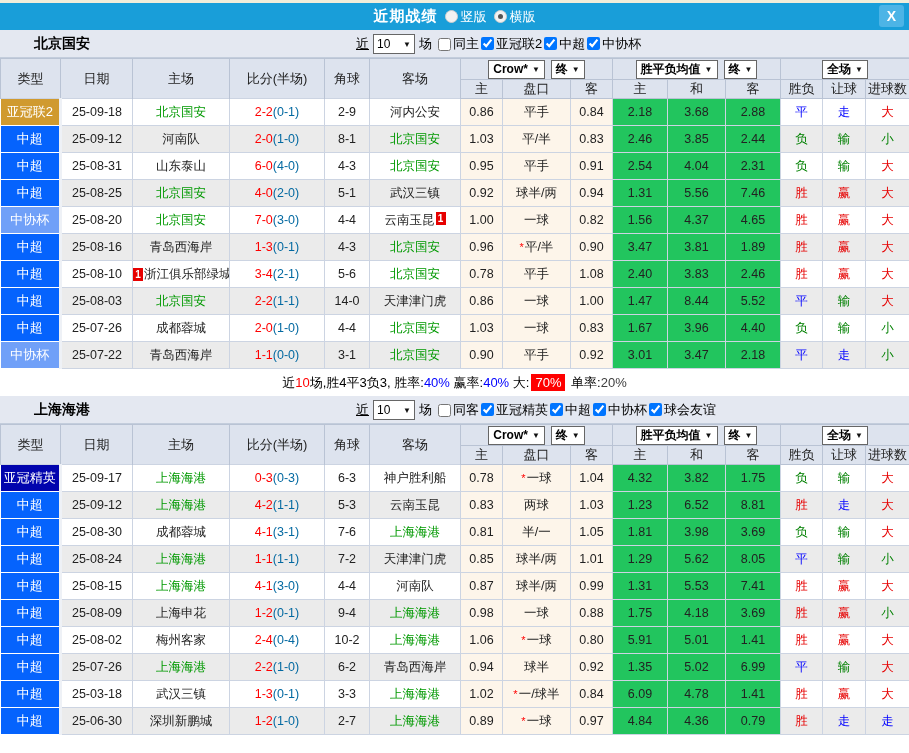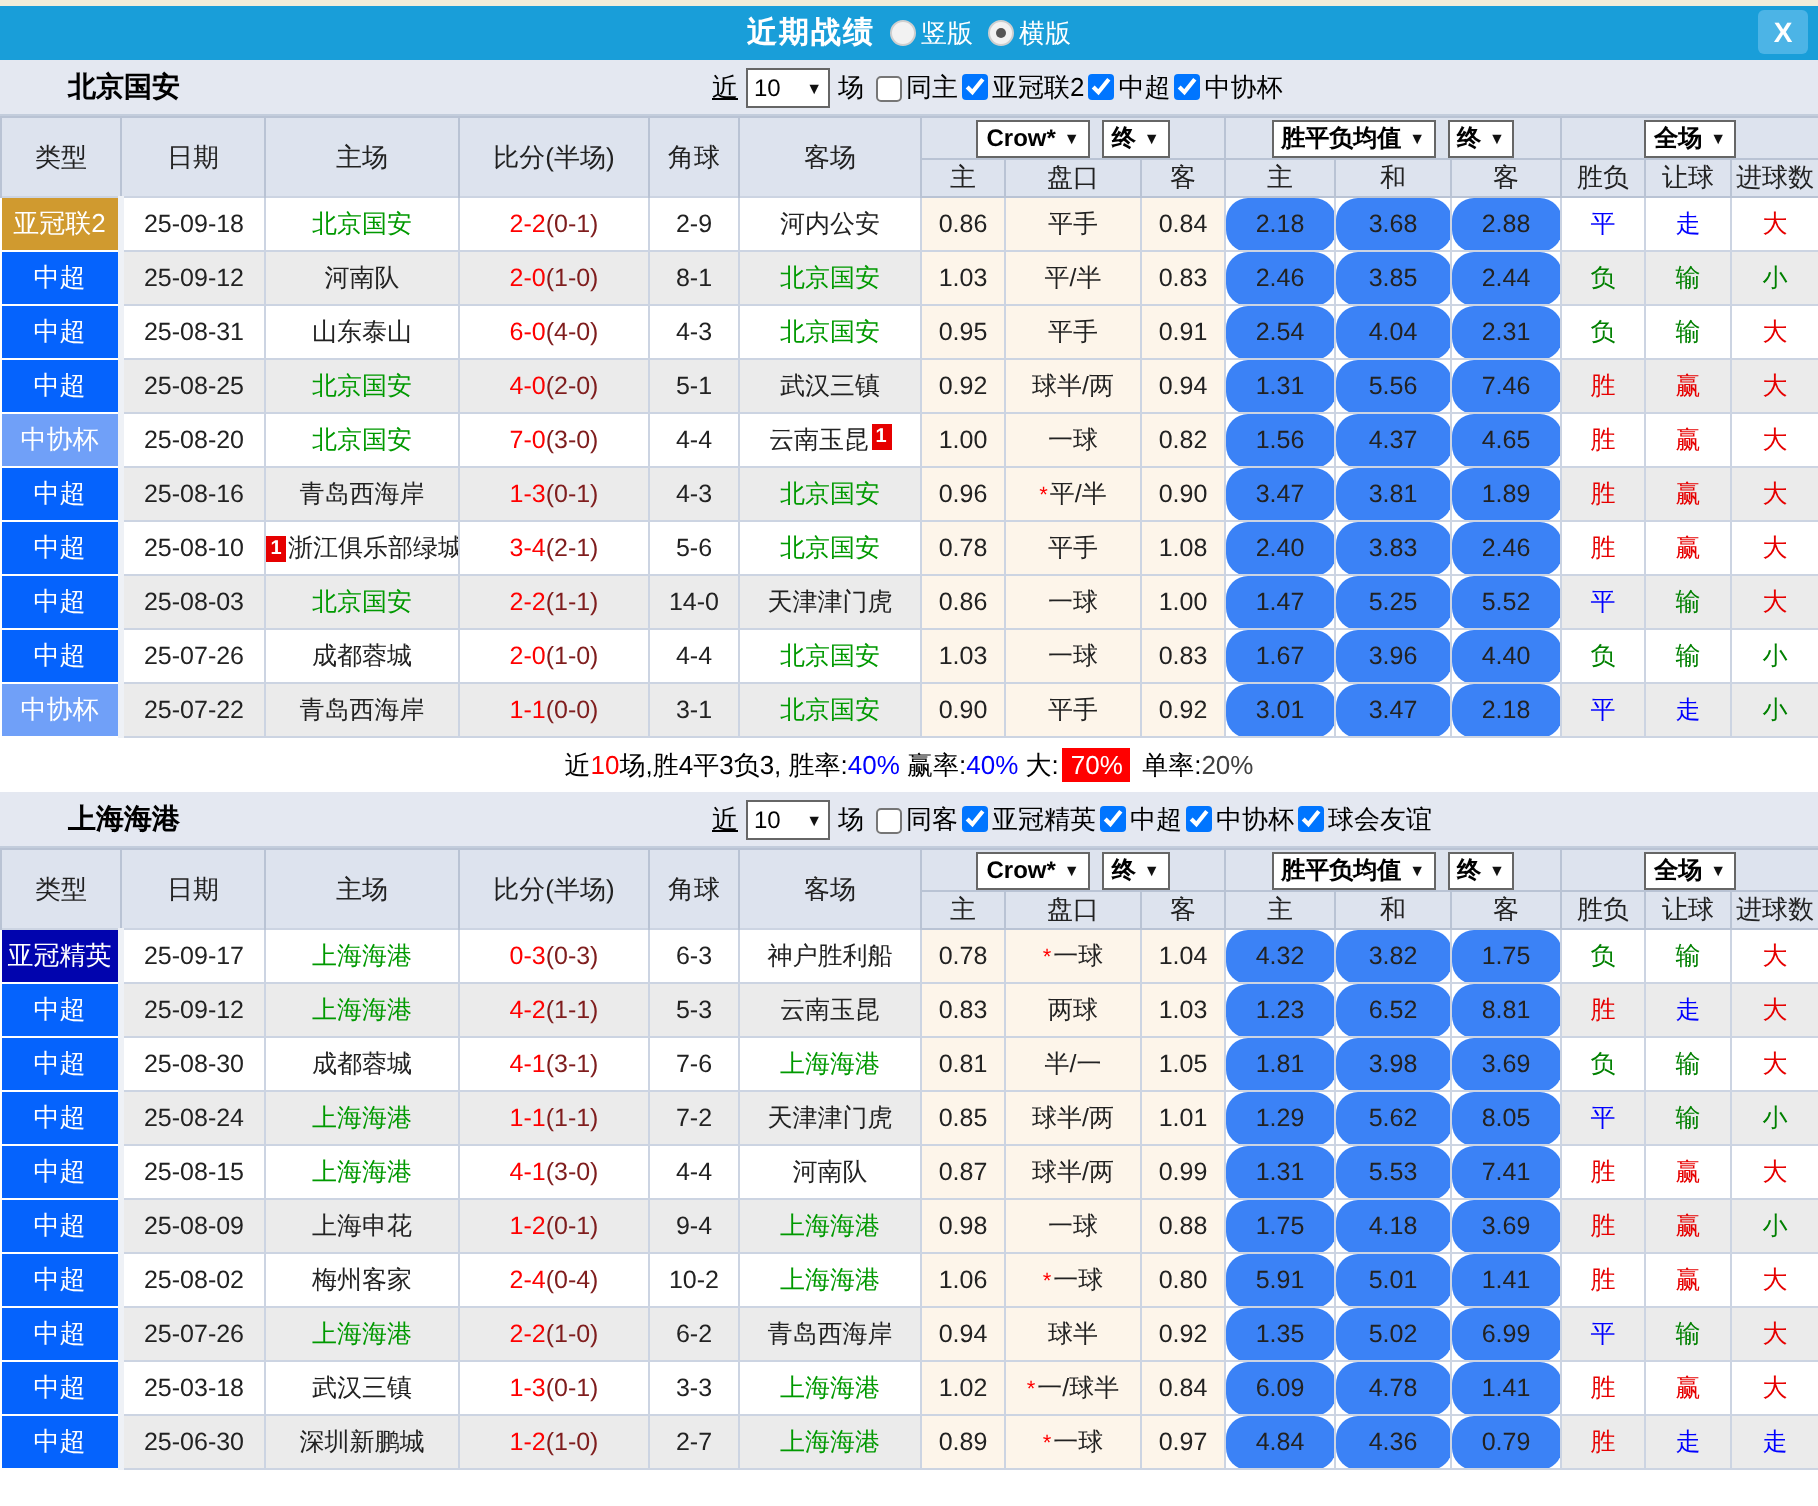--- a/index.html
+++ b/index.html
@@ -61,24 +61,24 @@
   tbody td {
     height:27px; font-size:12.5px; text-align:center; vertical-align:middle;
     border:1px solid #ccd4e2; background:#fff; padding:0; overflow:hidden; white-space:nowrap;
   }
   tr.stripe td { background:#ebebeb; }
   td.type-cell {
     color:#fff; font-size:13px; border-bottom:1px solid #fff;
     border-right:3px solid #eef1f6; border-left:none;
   }
   td.cream, tr.stripe td.cream { background:#fdf5ea; }
-  td.lblue, tr.stripe td.lblue { background:#3b82f6;border-radius:11px; }
+  td.lblue, tr.stripe td.lblue { background:#22c55e; }
   .team-green { color:#009900; }
   .score-ft { color:#ff0000; }
-  .score-ht { color:#7f1d1d; }
+  .score-ht { color:#0369a1; }
   .red-badge {
     display:inline-block; background:#e60000; color:#fff; font-size:10px; font-weight:bold;
     min-width:10px; height:13px; line-height:13px; padding:0 1px; text-align:center;
   }
   .badge-after { vertical-align:top; margin-left:1px; }
   .badge-before { margin-right:1px; vertical-align:middle; }
   .star { color:#ff0000; font-size:11px; margin-right:1px; }
   .summary {
     height:27px; display:flex; align-items:center; justify-content:center;
     font-size:13px; background:#fff; color:#000;
@@ -329,21 +329,21 @@
             <td class="type-cell" style="background: rgb(5, 99, 253);">中超</td>
             <td>25-08-03</td>
             <td><span class="team-green">北京国安</span></td>
             <td><span class="score-ft">2-2</span><span class="score-ht">(1-1)</span></td>
             <td>14-0</td>
             <td><span>天津津门虎</span></td>
             <td class="cream">0.86</td>
             <td class="cream"><span>一球</span></td>
             <td class="cream">1.00</td>
             <td class="lblue">1.47</td>
-            <td class="lblue">5.25</td>
+            <td class="lblue">8.44</td>
             <td class="lblue">5.52</td>
             <td style="color: rgb(0, 0, 255);">平</td>
             <td style="color: rgb(0, 128, 0);">输</td>
             <td style="color: rgb(230, 0, 0);">大</td>
           </tr>
           <tr>
             <td class="type-cell" style="background: rgb(5, 99, 253);">中超</td>
             <td>25-07-26</td>
             <td><span>成都蓉城</span></td>
             <td><span class="score-ft">2-0</span><span class="score-ht">(1-0)</span></td>

